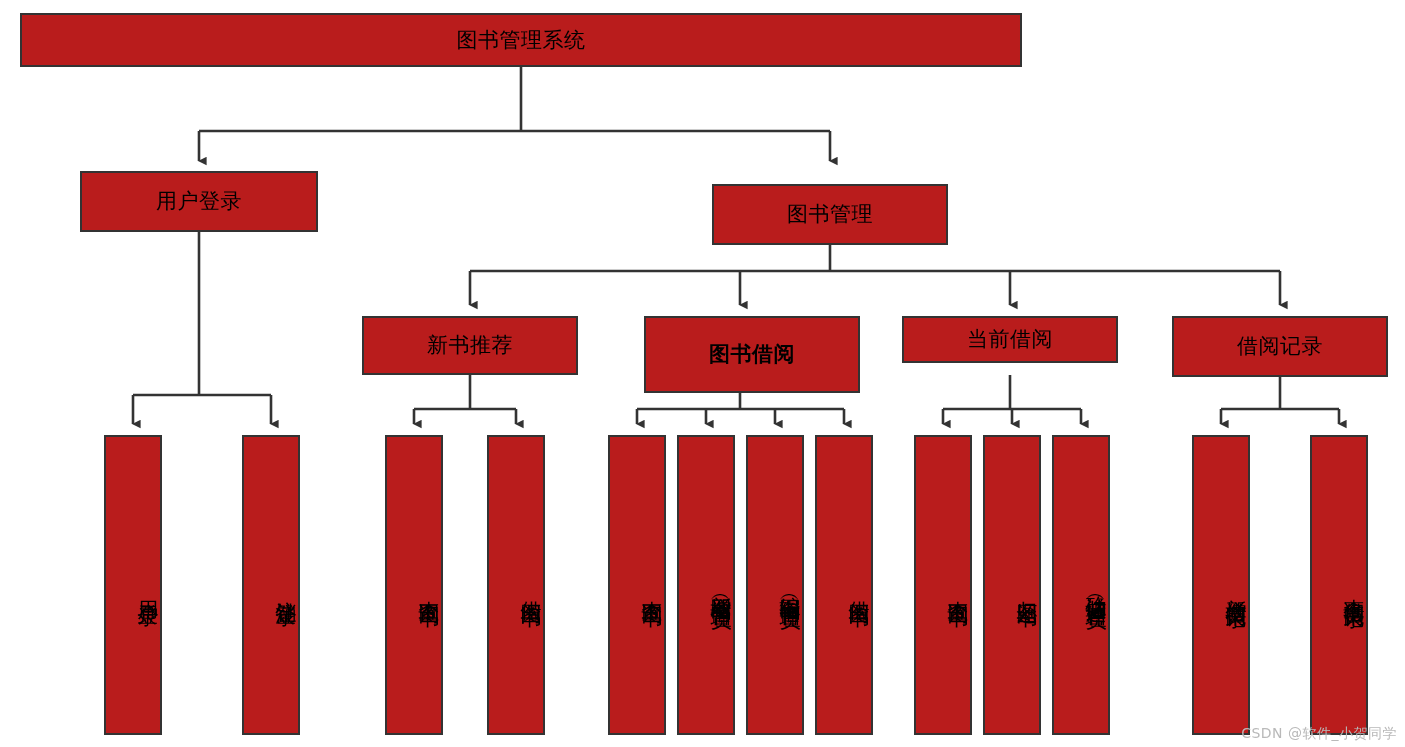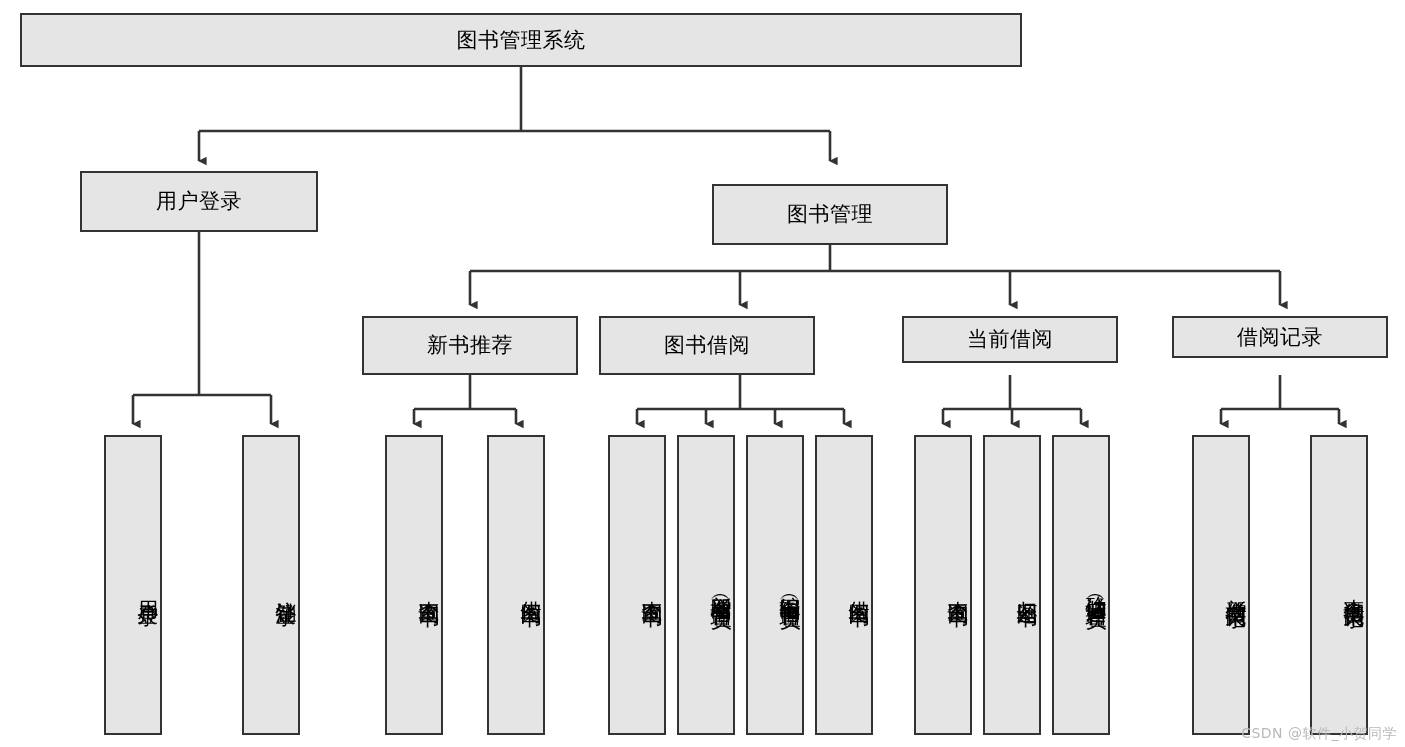--- a/index.html
+++ b/index.html
@@ -22,21 +22,21 @@
   svg.connectors {
     position: absolute;
     left: 0; top: 0;
     width: 1405px;
     height: 747px;
     pointer-events: none;
   }
   .node {
     position: absolute;
     box-sizing: border-box;
-    background: #e5e5e5;
+    background: #b91c1c;
     border: 2.5px solid #333333;
     display: flex;
     align-items: center;
     justify-content: center;
     color: #000000;
     line-height: 1.18;
   }
   .node.horizontal {
     font-size: 21px;
     letter-spacing: 0.5px;
@@ -128,27 +128,27 @@
   <div class="node horizontal" style="left:80px; top:171px; width:238px; height:61px;">
     <span class="label">用户登录</span>
   </div>
   <div class="node horizontal" style="left:712px; top:171px; width:236px; height:61px;margin-top:13px;">
     <span class="label">图书管理</span>
   </div>
 
   <div class="node horizontal" style="left:362px; top:316px; width:216px; height:59px;">
     <span class="label">新书推荐</span>
   </div>
-  <div class="node horizontal" style="left:599px; top:316px; width:216px; height:59px;">
+  <div class="node horizontal" style="left:644px; top:316px; width:216px; height:77px;font-weight:bold;">
     <span class="label">图书借阅</span>
   </div>
   <div class="node horizontal" style="left:902px; top:316px; width:216px; height:47px;">
     <span class="label">当前借阅</span>
   </div>
-  <div class="node horizontal" style="left:1172px; top:316px; width:216px; height:42px;">
+  <div class="node horizontal" style="left:1172px; top:316px; width:216px; height:61px;">
     <span class="label">借阅记录</span>
   </div>
 
   <div class="node vertical" style="left:104px; top:435px; width:58px; height:300px;">
     <span class="label">用户登录</span>
   </div>
   <div class="node vertical" style="left:242px; top:435px; width:58px; height:300px;">
     <span class="label">注销登录</span>
   </div>
   <div class="node vertical" style="left:385px; top:435px; width:58px; height:300px;">

